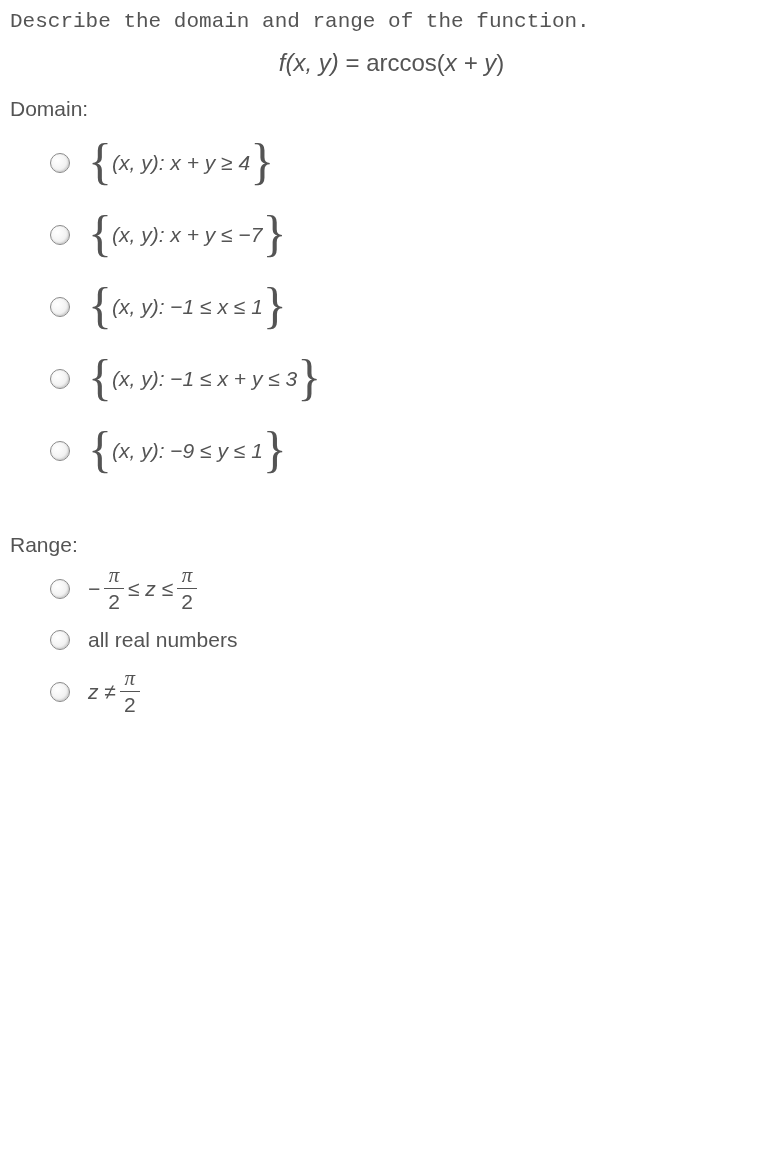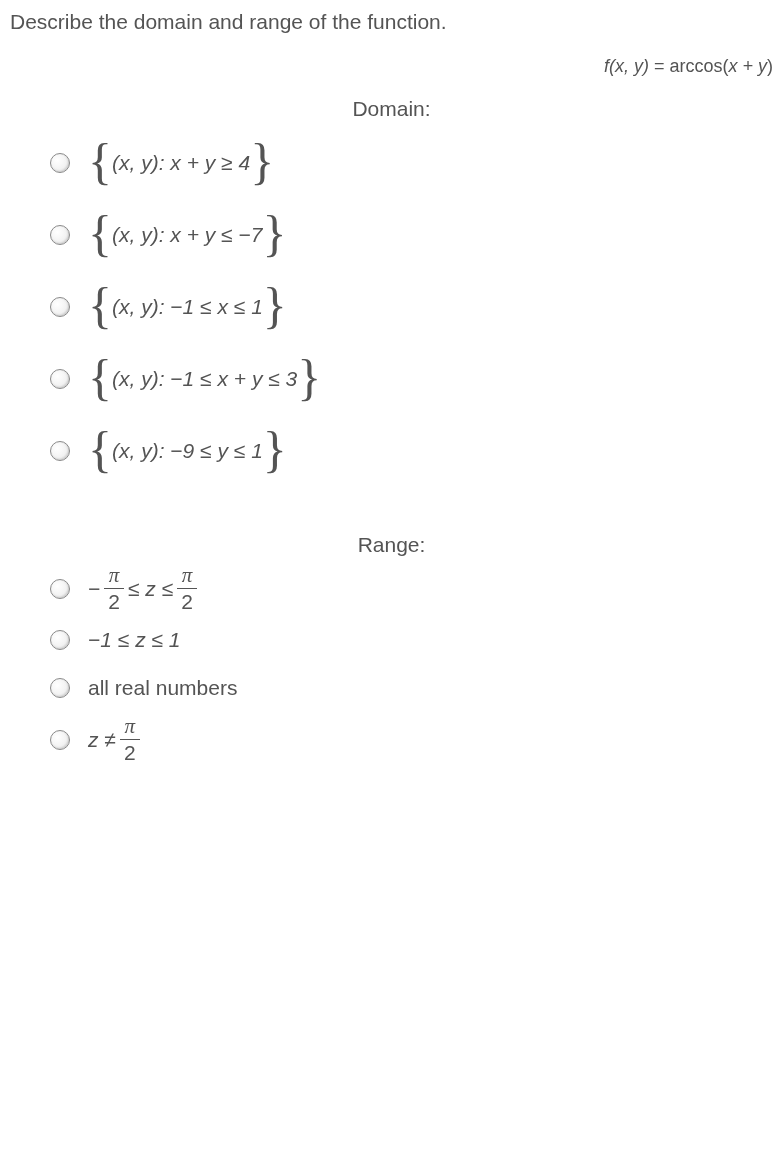--- a/index.html
+++ b/index.html
@@ -6,30 +6,30 @@
     font-family: Verdana, Geneva, sans-serif;
     font-size: 21px;
     color: #545454;
     margin: 0;
     padding: 10px;
     width: 783px;
     box-sizing: border-box;
   }
   .question {
     margin-bottom: 0;
+    font-family: Liberation Mono, monospace;
   }
   .formula {
-    text-align: right;
+    text-align: center;
     font-style: italic;
-    margin: 22px 0 20px 0;
-    font-size: 18px;
+    margin: 16px 0 20px 0;
+    font-size: 24px;
   }
   .section-label {
     margin: 10px 0 5px 0;
-    text-align: center;
   }
   .option-row {
     display: flex;
     align-items: center;
     margin: 12px 0 12px 40px;
     min-height: 60px;
   }
   .range .option-row {
     min-height: 40px;
     margin: 8px 0 8px 40px;
@@ -156,24 +156,20 @@
         <span class="den upr" style="font-style:normal">2</span>
       </span>
       <span> ≤ z ≤ </span>
       <span class="frac">
         <span class="num pi">π</span>
         <span class="den upr" style="font-style:normal">2</span>
       </span>
     </span>
   </div>
 
-  <div class="option-row">
-    <div class="radio"></div>
-    <span class="math">−1 ≤ z ≤ 1</span>
-  </div>
 
   <div class="option-row">
     <div class="radio"></div>
     <span style="font-style:normal">all real numbers</span>
   </div>
 
 
   <div class="option-row">
     <div class="radio"></div>
     <span class="math">

